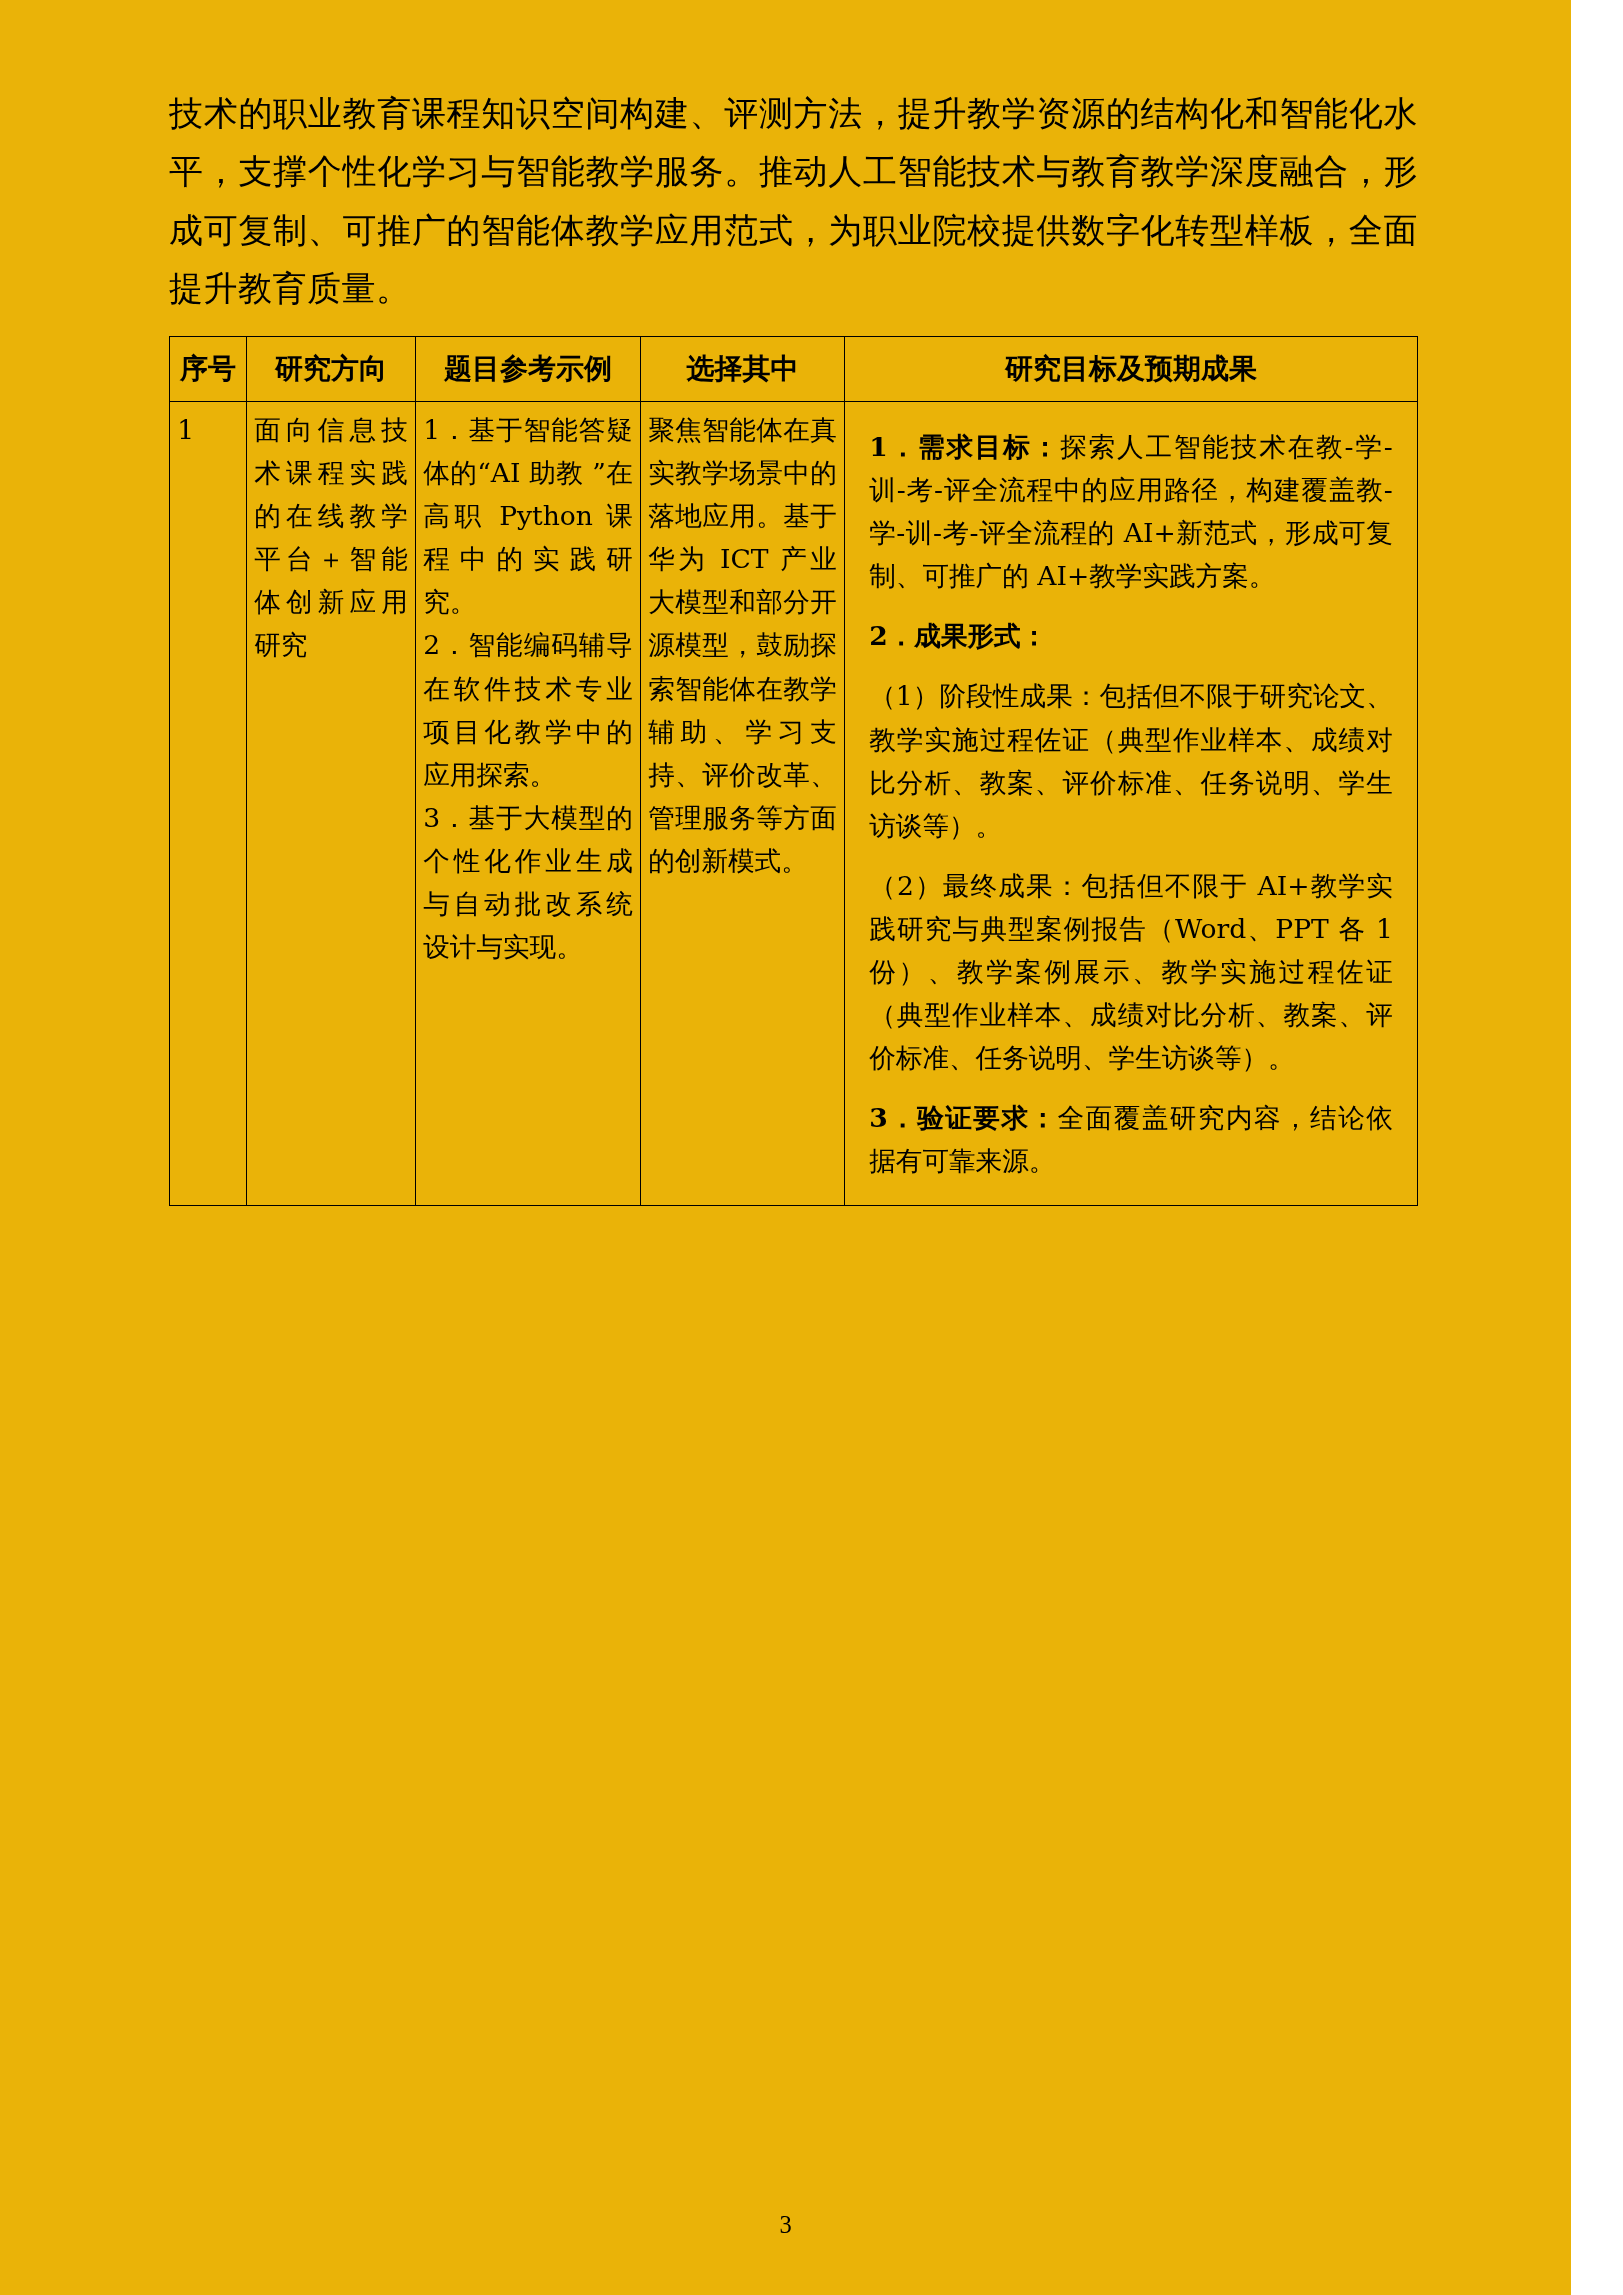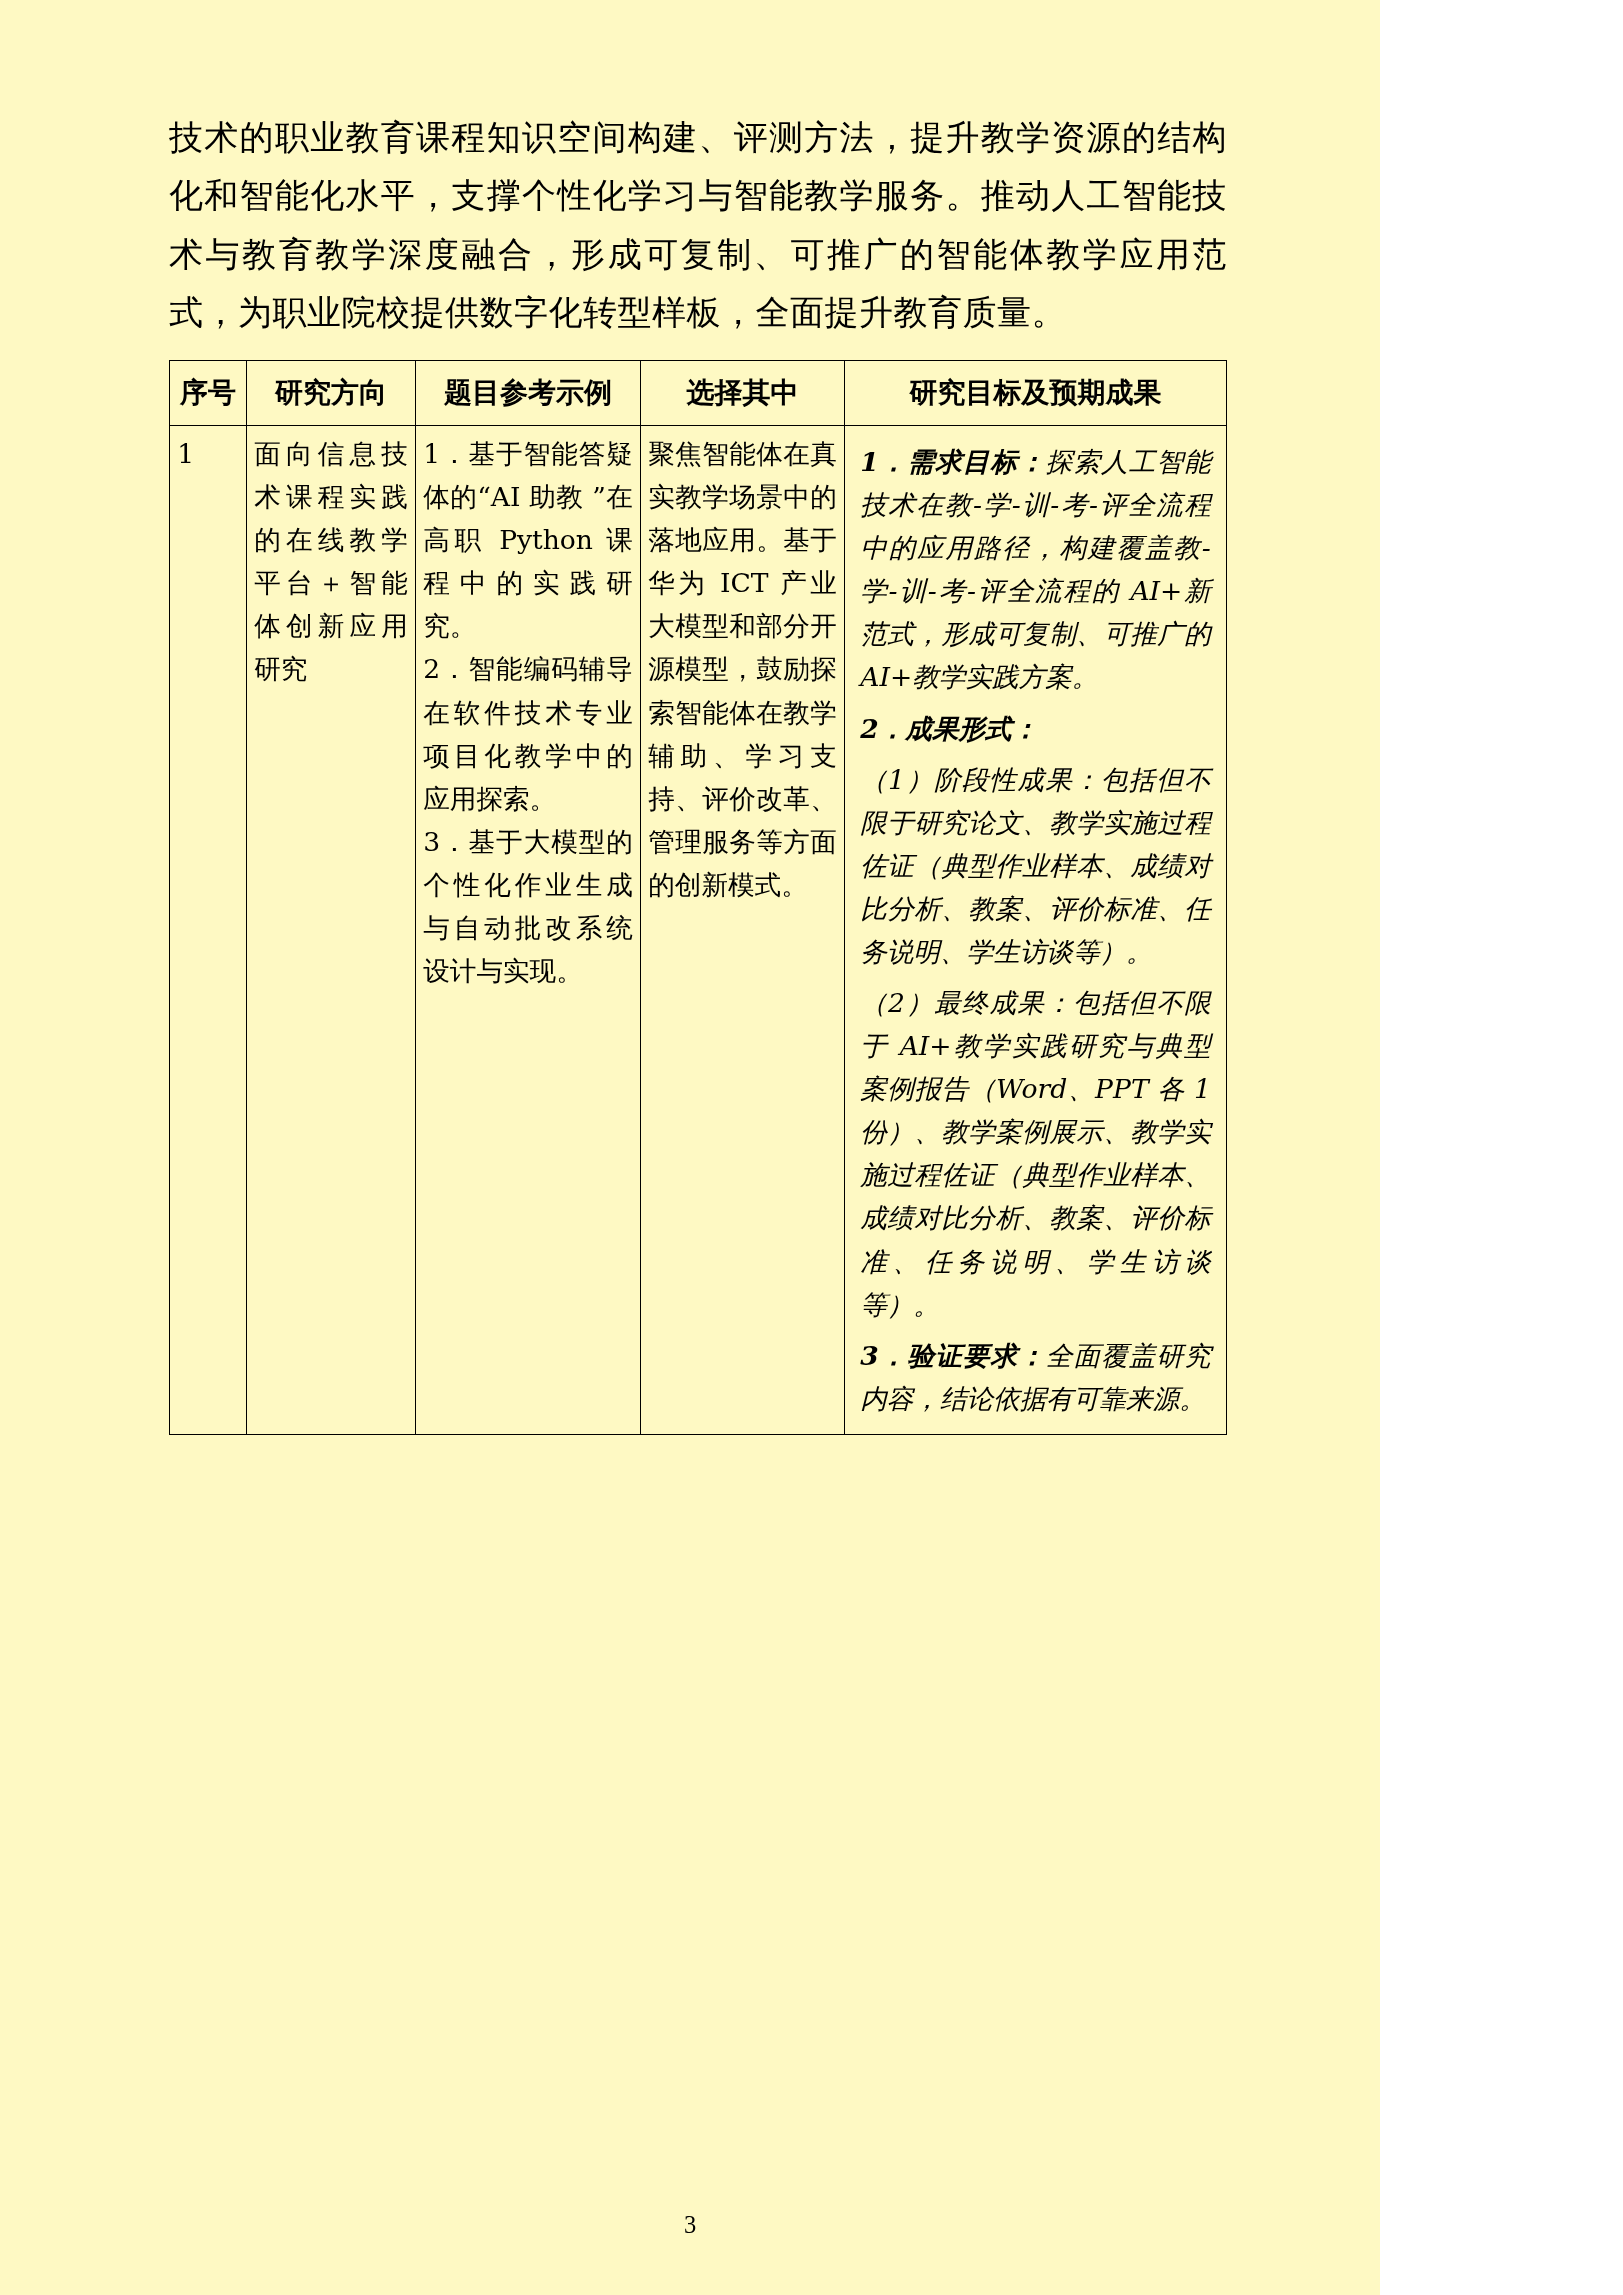--- a/index.html
+++ b/index.html
@@ -5,26 +5,26 @@
   html, body {
     margin: 0;
     padding: 0;
     background: #ffffff;
   }
   body {
     font-family: "DejaVu Serif", "Liberation Serif", serif;
     color: #000000;
   }
   .page {
-    width: 1380px;
+    width: 1571px;
     height: 2295px;
     box-sizing: border-box;
-    padding: 108px 153px 92px 169px;
+    padding: 84px 153px 92px 169px;
     position: relative;
-    background: #fef9c3;
+    background: #eab308;
   }
   .para {
     font-size: 34px;
     line-height: 1.72;
     letter-spacing: 0.5px;
     text-align: justify;
     text-justify: inter-ideograph;
     margin: 0;
   }
   .para.opening {
@@ -73,22 +73,21 @@
     vertical-align: middle;
     font-size: 28px;
   }
   td.mid-cell {
     vertical-align: middle;
   }
   .cell-line {
     margin: 0;
   }
   .cell-block p {
-    margin: 8px;
-    font-style: italic;
+    margin: 17px;
   }
   .bold { font-weight: bold; }
   .page-number {
     position: absolute;
     bottom: 56px;
     left: 0;
     right: 0;
     text-align: center;
     font-size: 24.5px;
     font-family: "Liberation Serif", serif;

